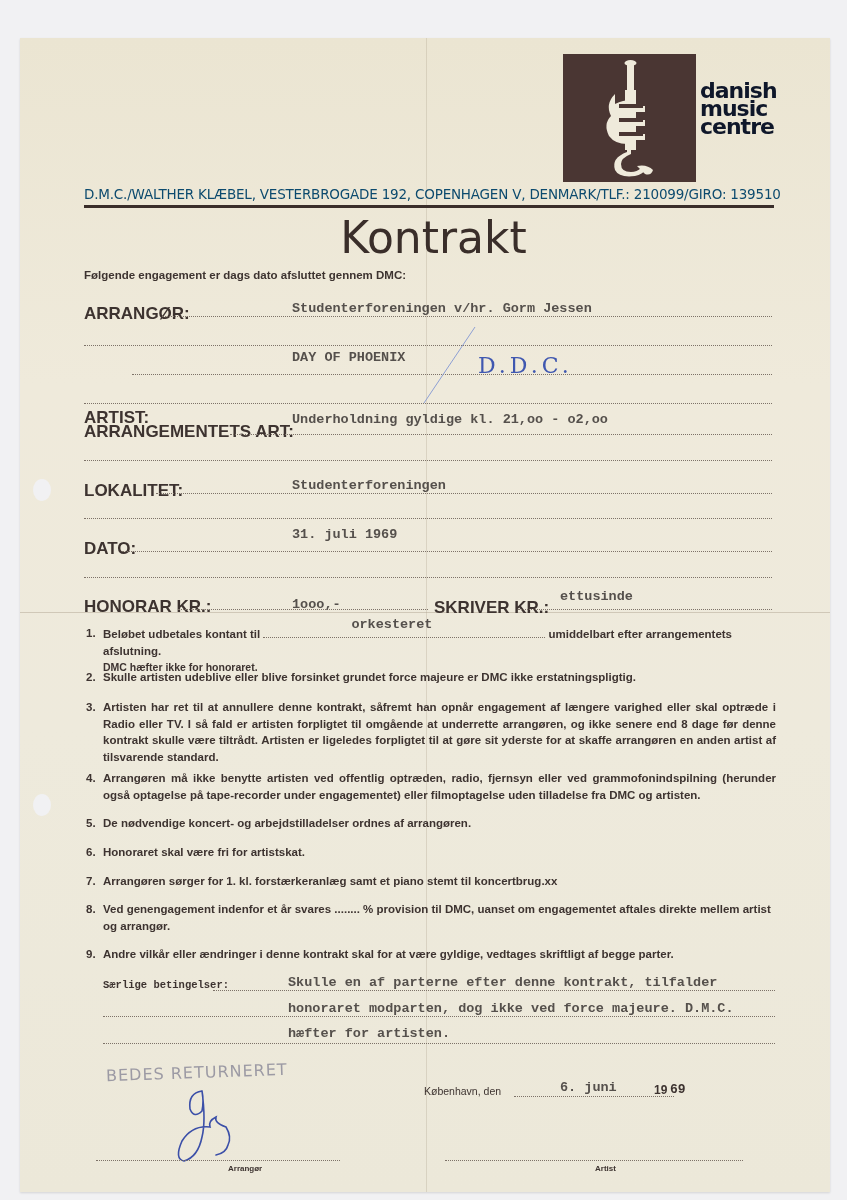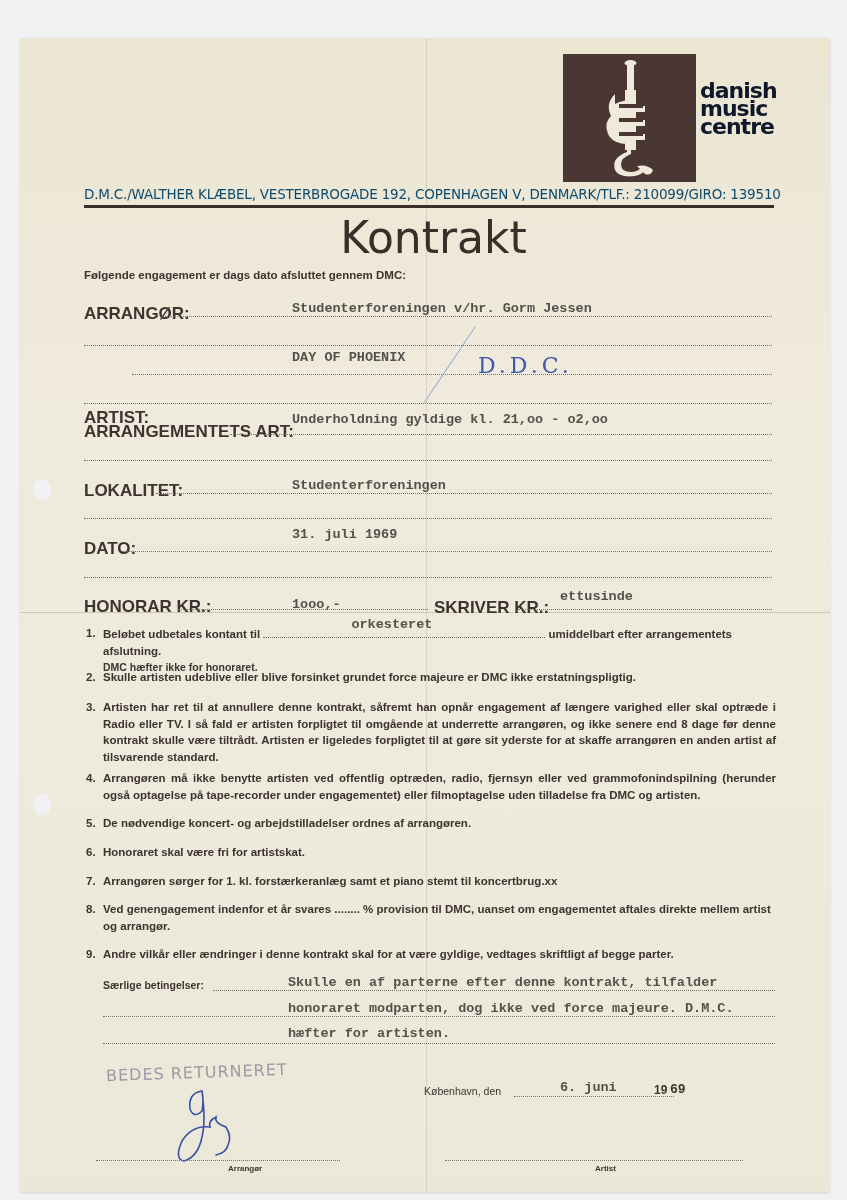--- a/index.html
+++ b/index.html
@@ -233,21 +233,21 @@
 <div class="clause" style="top:901px;">
   <span class="num">8.</span>
   <span class="body">Ved genengagement indenfor et år svares ........ % provision til DMC, uanset om engagementet aftales direkte mellem artist og arrangør.</span>
 </div>
 
 <div class="clause" style="top:946px;">
   <span class="num">9.</span>
   <span class="body">Andre vilkår eller ændringer i denne kontrakt skal for at være gyldige, vedtages skriftligt af begge parter.</span>
 </div>
 
-<div class="label" style="left:103px; top:979px; font-size:10.5px;">Særlige betingelser:</div>
+<div class="label" style="left:103px; top:979px; font-size:10.5px;font-family:Liberation Mono, monospace;">Særlige betingelser:</div>
 <div class="dots" style="left:213px; top:990px; width:562px;"></div>
 <div class="typed" style="left:288px; top:975px;">Skulle en af parterne efter denne kontrakt, tilfalder</div>
 <div class="dots" style="left:103px; top:1016px; width:672px;"></div>
 <div class="typed" style="left:288px; top:1001px;">honoraret modparten, dog ikke ved force majeure. D.M.C.</div>
 <div class="dots" style="left:103px; top:1043px; width:672px;"></div>
 <div class="typed" style="left:288px; top:1026px;">hæfter for artisten.</div>
 
 <div class="stamp">BEDES RETURNERET</div>
 
 <div class="label" style="left:424px; top:1085px; font-size:10.5px; font-weight:normal;">København, den</div>

